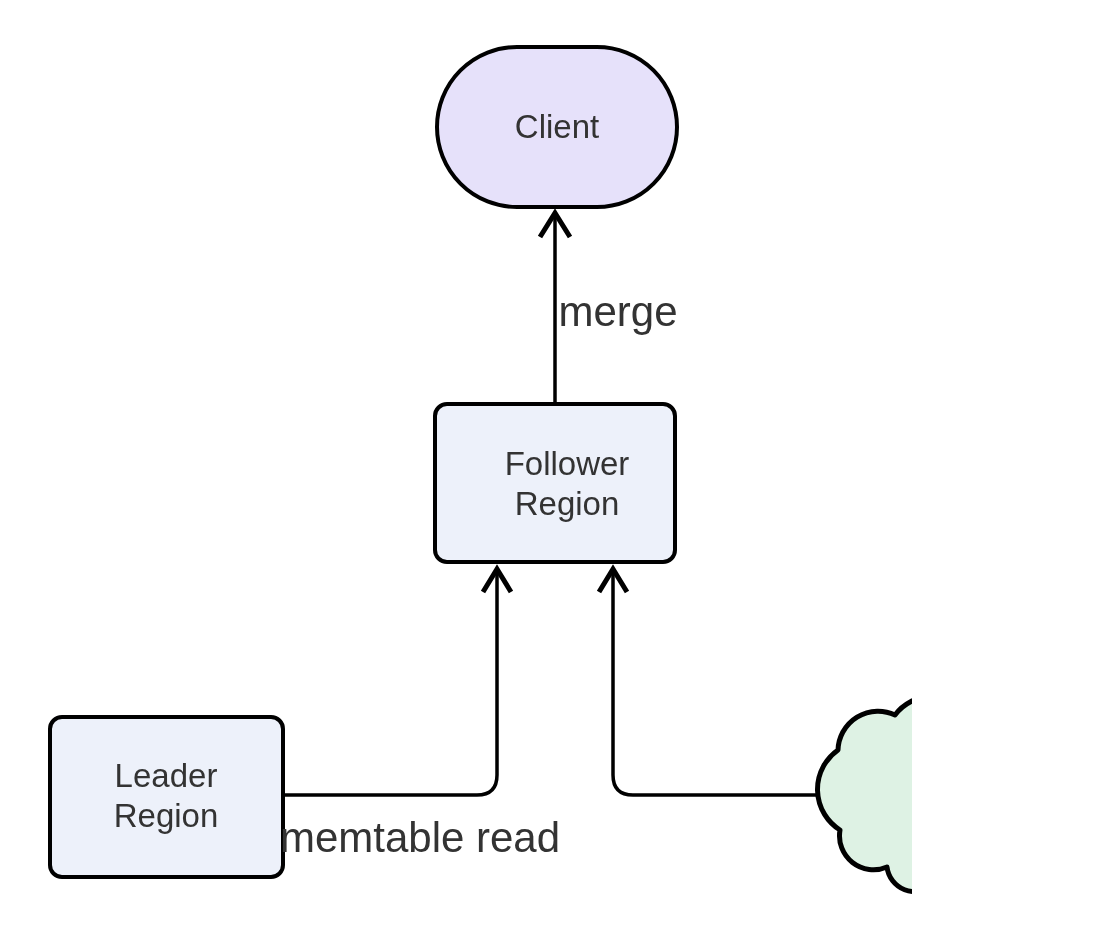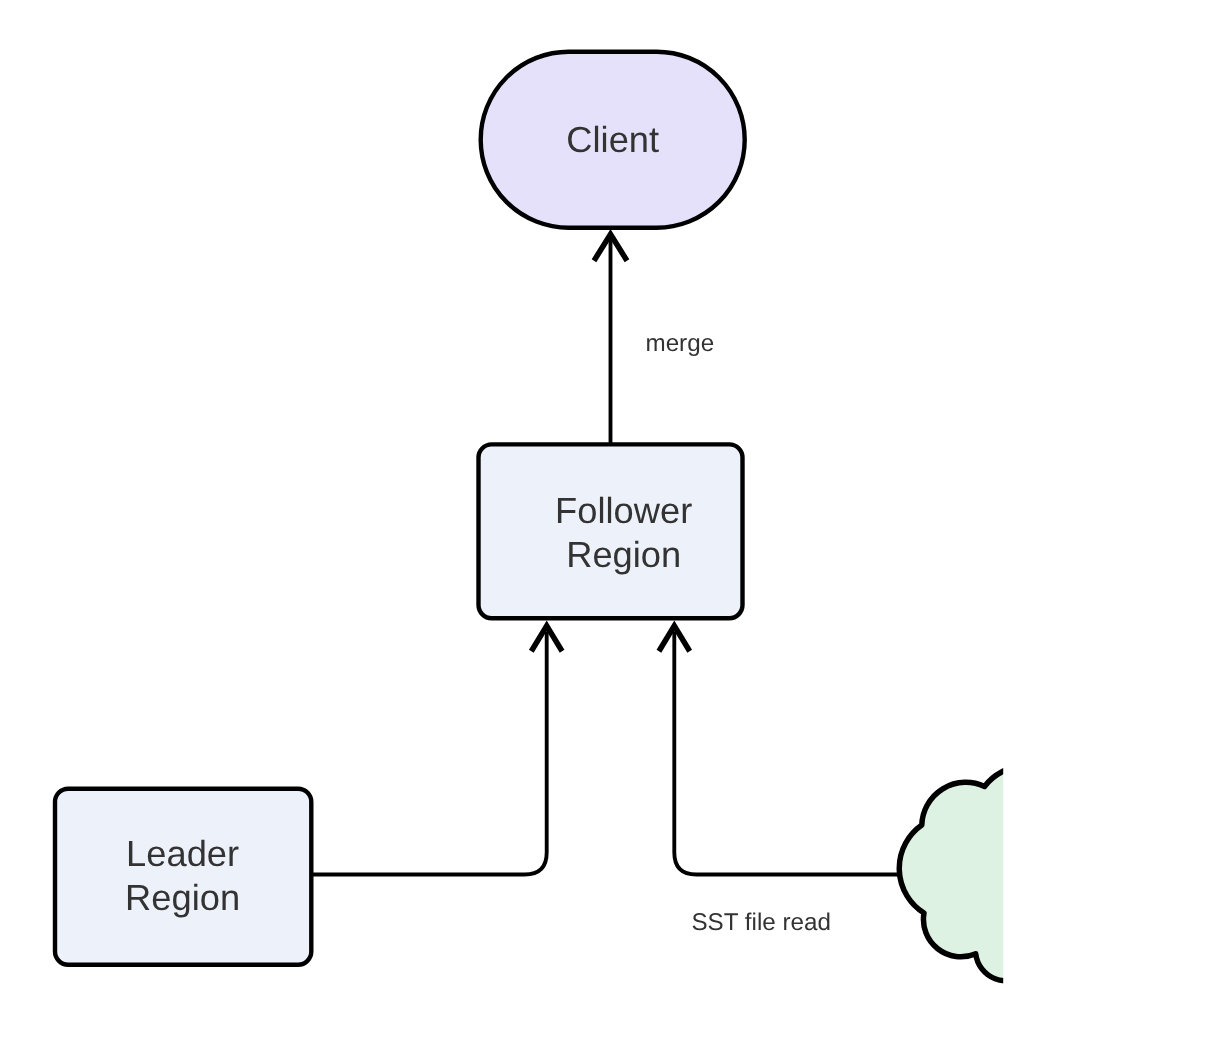--- a/index.html
+++ b/index.html
@@ -47,21 +47,21 @@
     transform: translate(-50%, -50%);
     color: #333333;
     text-align: center;
   }
   .node-label {
     font-size: 33px;
     line-height: 1.2;
     white-space: pre-line;
   }
   .edge-label {
-    font-size: 22px;
+    font-size: 42px;
     white-space: nowrap;
   }
 </style>
 </head>
 <body>
 
 <div class="canvas">
 
   <svg width="1108" height="946" viewBox="0 0 1108 946">
 
@@ -101,16 +101,16 @@
 
   <div class="label node-label" style="left:555px; top:484px;margin-left:12px;">Follower
 Region</div>
 
   <div class="label node-label" style="left:166px; top:796px;">Leader
 Region</div>
 
 
   <div class="label edge-label" style="left:618px; top:312px;">merge</div>
 
+  <div class="label edge-label" style="left:420px; top:838px;">memtable read</div>
 
-  <div class="label edge-label" style="left:692px; top:838px;">SST file read</div>
 
 </div>
 
 </body></html>

